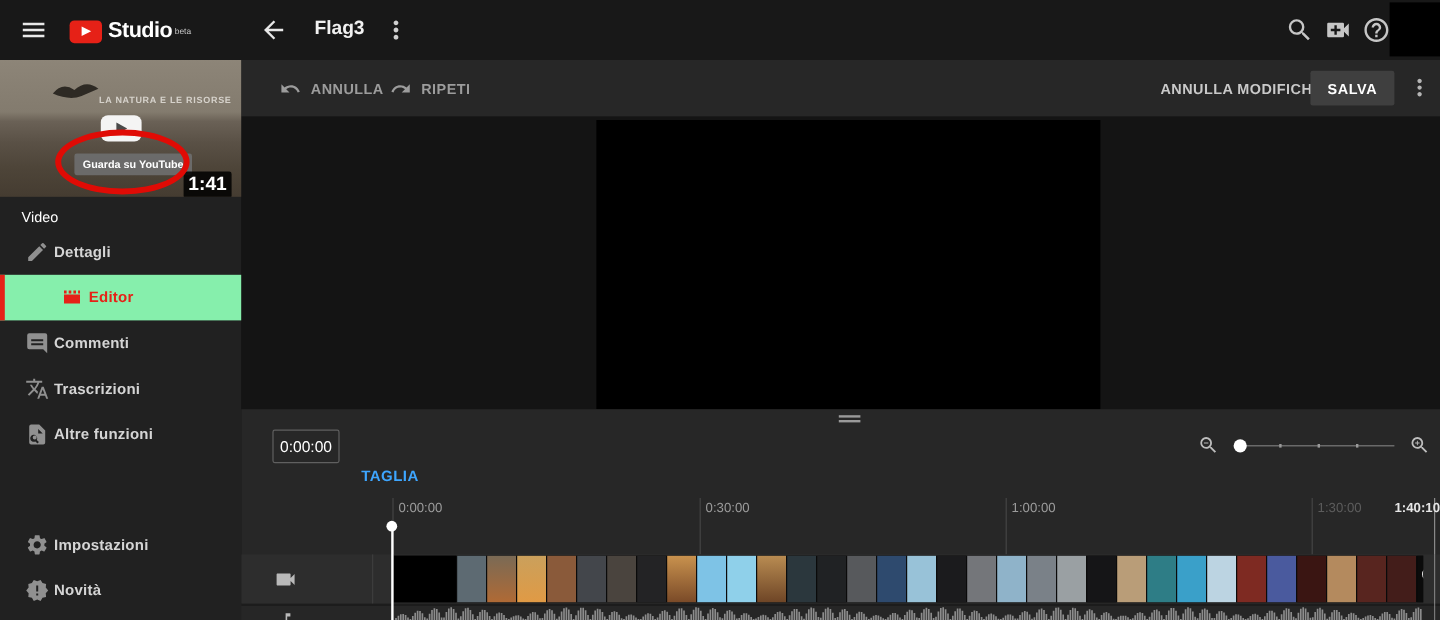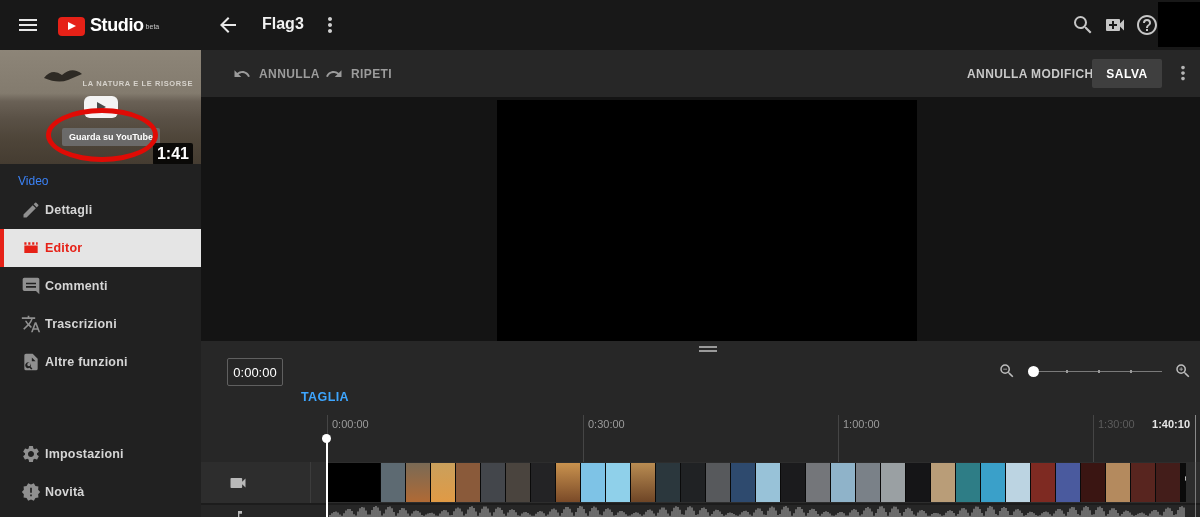--- a/index.html
+++ b/index.html
@@ -34,26 +34,26 @@
   .thumb-overlay-text { right:8px; top:29px; font-size:7.5px; letter-spacing:0.6px; color:#d6d2cb; font-weight:bold; }
   .bird { left:38px; top:14px; width:56px; height:26px; color:#2e2a24; }
   .play-pill { left:84px; top:46px; width:34px; height:22px; background:#f4f4f4; border-radius:6px; cursor:pointer; }
   .play-pill .tri { position:absolute; left:13px; top:6px; width:0; height:0;
     border-left:9px solid #4a4a4a; border-top:5px solid transparent; border-bottom:5px solid transparent; }
   .watch-btn { left:62px; top:78px; padding:4px 7px; background:rgba(110,110,110,0.92); border-radius:2px;
     color:#fff; font-size:9px; font-weight:bold; cursor:pointer; white-space:nowrap; }
   .red-circle { left:46px; top:58px; width:112px; height:54px; border:5px solid #e00b05; border-radius:50%; z-index:5; }
   .duration-badge { right:8px; top:93px; background:rgba(0,0,0,0.85); color:#fff; font-size:16px; font-weight:bold;
     padding:2px 4px; border-radius:2px; }
-  .side-section-label { left:18px; top:124px; color:#3b82f6; font-size:12px; }
+  .side-section-label { left:18px; top:124px; color:#ffffff; font-size:12px; }
   .side-menu { left:0; top:141px; width:201px; }
   .side-item { position:relative; height:38px; display:flex; align-items:center; cursor:pointer; color:#d5d5d5; }
   .side-item .icn { width:20px; height:20px; margin-left:21px; color:#909090; flex:none; }
   .side-item .lbl { margin-left:4px; font-size:12.5px; font-weight:bold; letter-spacing:0.2px; }
-  .side-item.active { background:#e5e5e5; color:#e62117; }
+  .side-item.active { background:#86efac; color:#e62117;padding-left:29px; }
   .side-item.active .icn { color:#e62117; }
   .side-item.active::before { content:""; position:absolute; left:0; top:0; width:4px; height:100%; background:#e62117; }
   .side-footer { left:0; top:385px; width:201px; }
 
   
   .toolbar { left:201px; top:50px; width:999px; height:47px; background:#272727; z-index:10; }
   .tb-btn { display:flex; align-items:center; color:#9c9c9c; font-size:12px; font-weight:bold;
     letter-spacing:0.4px; cursor:pointer; position:absolute; top:0; height:47px; }
   .tb-btn svg { margin-right:8px; }
   .discard-btn { color:#c9c9c9; }
@@ -253,21 +253,21 @@
     <div class="abs ruler" id="ruler">
         <div class="r-tick" style="left: 0px;"></div>
         <div class="r-label" style="left: 5px;">0:00:00</div>
         <div class="r-tick" style="left: 256px;"></div>
         <div class="r-label" style="left: 261px;">0:30:00</div>
         <div class="r-tick" style="left: 511px;"></div>
         <div class="r-label" style="left: 516px;">1:00:00</div>
         <div class="r-tick" style="left: 766px;"></div>
         <div class="r-label dim" style="left: 771px;">1:30:00</div>
         <div class="r-tick" style="left: 868px;"></div>
-        <div class="r-label end" style="right: 10px;">1:40:10</div>
+        <div class="r-label end" style="right: 0;">1:40:10</div>
       </div>
     <div class="abs playhead-dot"></div>
     <div class="abs playhead-line"></div>
     <div class="abs end-line"></div>
 
     <div class="abs tracks">
       <div class="track-divider-v"></div>
       <svg class="abs ic track-ic" style="left:27px; top:11px; width:20px; height:20px;" viewBox="0 0 24 24">
           <path d="M17 10.5V7c0-.55-.45-1-1-1H4c-.55 0-1 .45-1 1v10c0 .55.45 1 1 1h12c.55 0 1-.45 1-1v-3.5l4 4v-11l-4 4z"></path>
         </svg>

